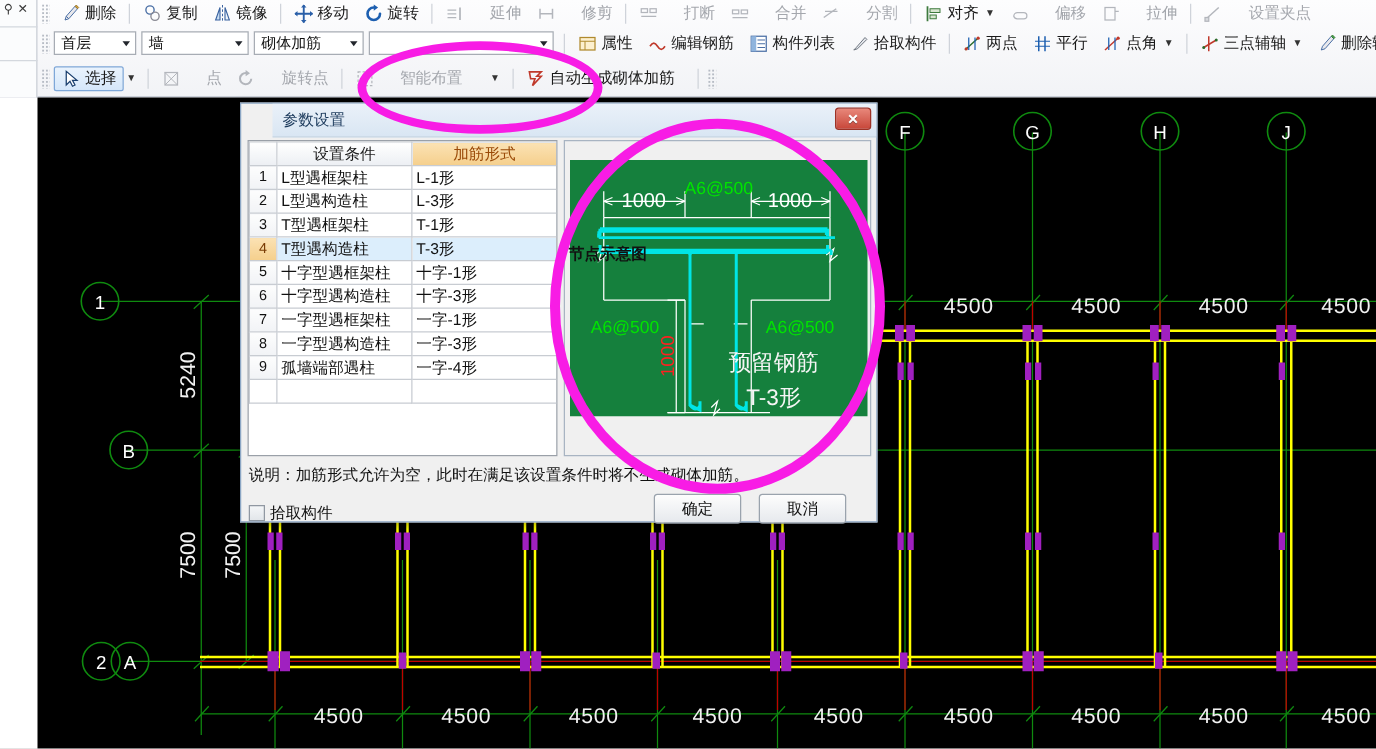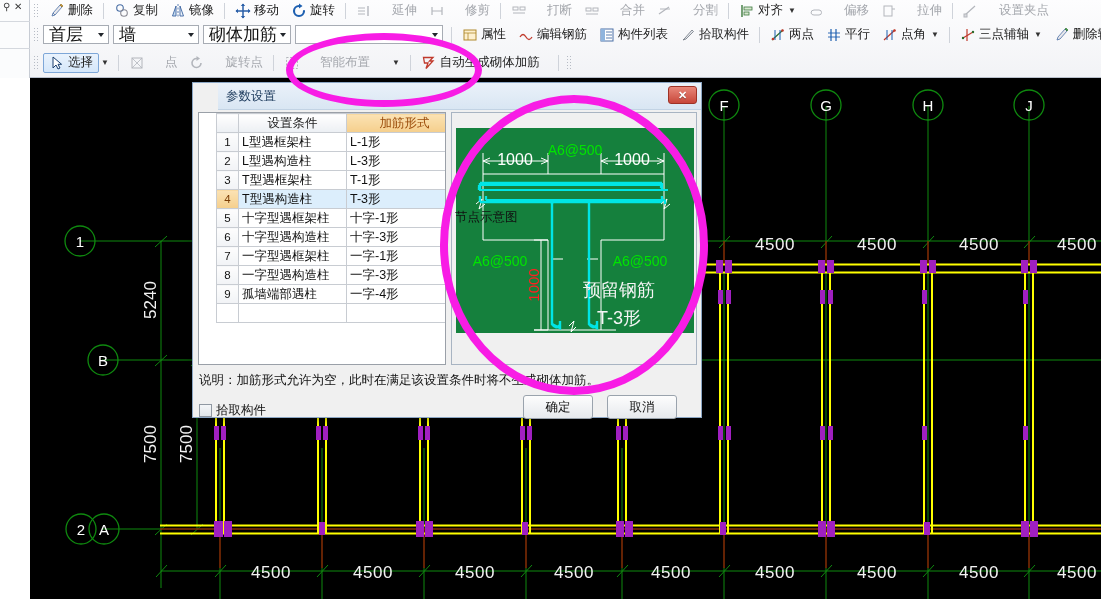--- a/index.html
+++ b/index.html
@@ -92,21 +92,21 @@
   .ico svg { display: block; }
 
   
   .combo {
     position: relative;
     height: 19px;
     border: 1px solid #a7acb4;
     background: #fff;
     display: inline-flex; align-items: center;
     padding: 0 18px 0 5px;
-    font-size: 17px; color: #111;
+    font-size: 12px; color: #111;
     flex: 0 0 auto;
     margin-right: 4px;
   }
   .combo .cb-arrow {
     position: absolute; right: 4px; top: 50%;
     transform: translateY(-50%);
     width: 0; height: 0;
     border-left: 3.5px solid transparent;
     border-right: 3.5px solid transparent;
     border-top: 4px solid #22262c;
@@ -176,21 +176,20 @@
     width: 248px; height: 253px;
     background: #fff;
     border: 1px solid #9aa0a8;
     overflow: hidden;
   }
   table.grid {
     border-collapse: collapse;
     width: 246px;
     table-layout: fixed;
     font-size: 12.5px;
-    margin-left: 17px;
   }
   table.grid th, table.grid td {
     border: 1px solid #c8ccd2;
     height: 19px;
     padding: 0 3px;
     font-weight: normal;
     color: #111;
     overflow: hidden;
     white-space: nowrap;
   }
@@ -221,23 +220,24 @@
                border-top: none; border-bottom: none; background: #fff; height: 80px; }
 
   
   #nodebox {
     position: absolute; left: 258px; top: 2px;
     width: 246px; height: 253px;
     background: #f0f0f0;
     border: 1px solid #a8b4c2;
   }
   #nodelabel {
-    position: absolute; left: 262px; top: 99px;
+    position: absolute; left: 262px; top: 85px;
     font-size: 12.5px; color: #111;
     z-index: 5;
+    font-weight: bold;
   }
   #nodecanvas {
     position: absolute; left: 4px; top: 15px;
     width: 238px; height: 205px;
     background: #15803d;
   }
   #nodecanvas svg { display: block; }
   .nd-dim { fill: #ffffff; font-size: 16px; font-family: "Liberation Sans", sans-serif; }
   .nd-green { fill: #00e400; font-size: 14px; font-family: "Liberation Sans", sans-serif; }
   .nd-red { fill: #ff2020; font-size: 15px; font-family: "Liberation Sans", sans-serif; }

